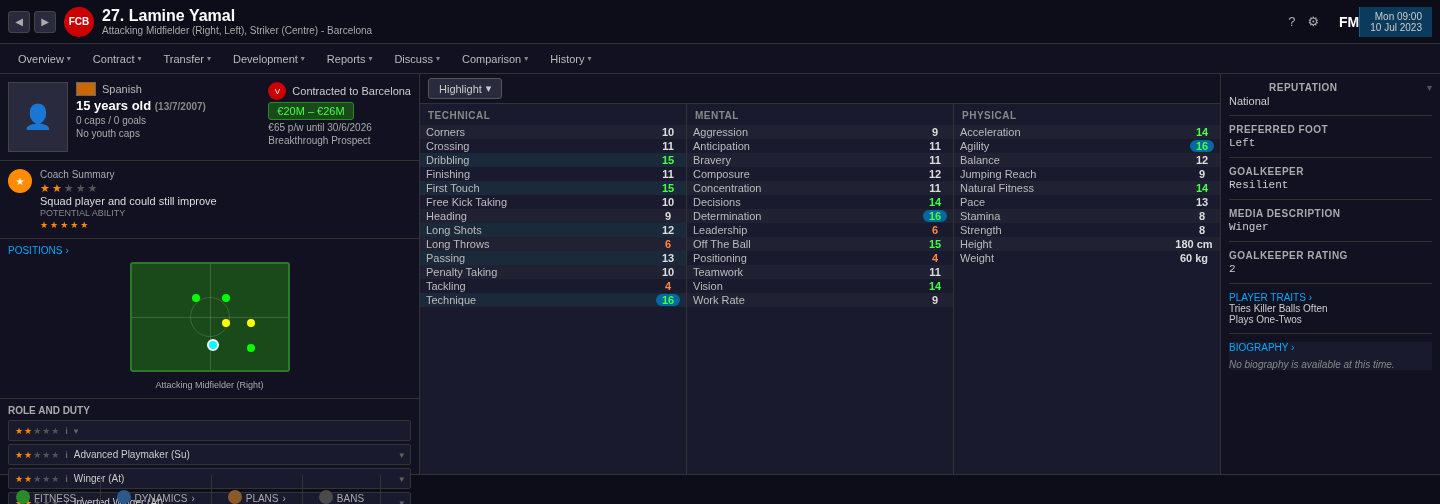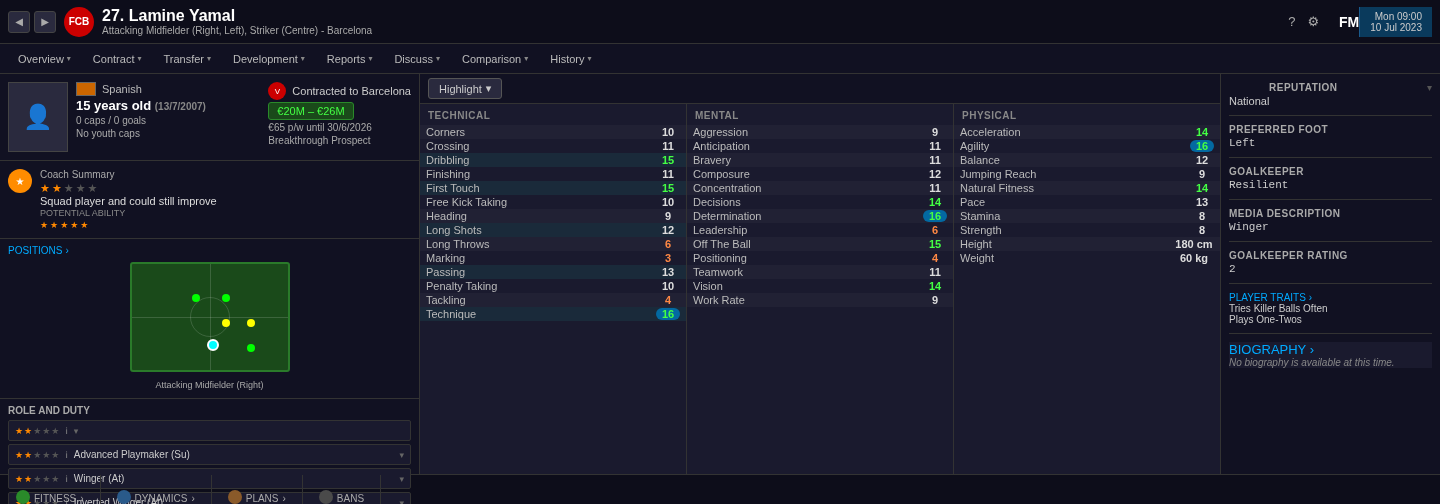--- a/index.html
+++ b/index.html
@@ -407,21 +407,21 @@
     .traits-title { color: #0af; font-size: 10px; cursor: pointer; }
     .trait-item { color: #ccc; font-size: 10px; }
 
     
     .bio-panel {
       background: #1a1a2e;
       border-left: 1px solid #333;
       width: 280px;
       padding: 8px;
     }
-    .bio-title { color: #0af; font-size: 13px; cursor: pointer; }
+    .bio-title { color: #0af; font-size: 10px; cursor: pointer; margin-bottom: 6px; }
     .bio-text { color: #888; font-size: 10px; font-style: italic; }
 
     
     .bottom-bar {
       height: 30px;
       background: #0d0d1a;
       border-top: 1px solid #333;
       display: flex;
       align-items: center;
     }
@@ -660,24 +660,20 @@
             <span class="attr-val">9</span>
           </div>
         <div class="attr-row highlighted">
             <span class="attr-name">Long Shots</span>
             <span class="attr-val">12</span>
           </div>
         <div class="attr-row">
             <span class="attr-name">Long Throws</span>
             <span class="attr-val low">6</span>
           </div>
-        <div class="attr-row">
-            <span class="attr-name">Marking</span>
-            <span class="attr-val low">3</span>
-          </div>
         <div class="attr-row highlighted">
             <span class="attr-name">Passing</span>
             <span class="attr-val">13</span>
           </div>
         <div class="attr-row">
             <span class="attr-name">Penalty Taking</span>
             <span class="attr-val">10</span>
           </div>
         <div class="attr-row">
             <span class="attr-name">Tackling</span>

